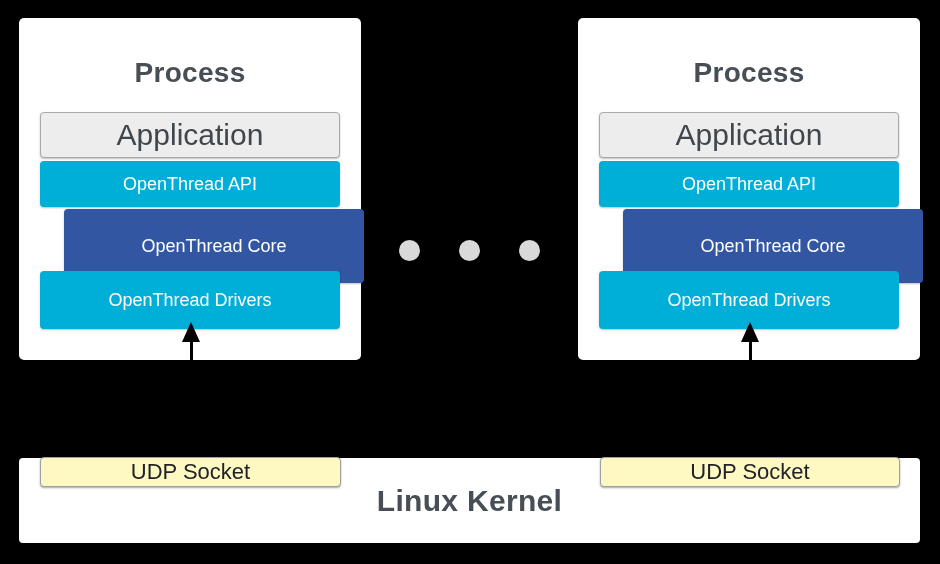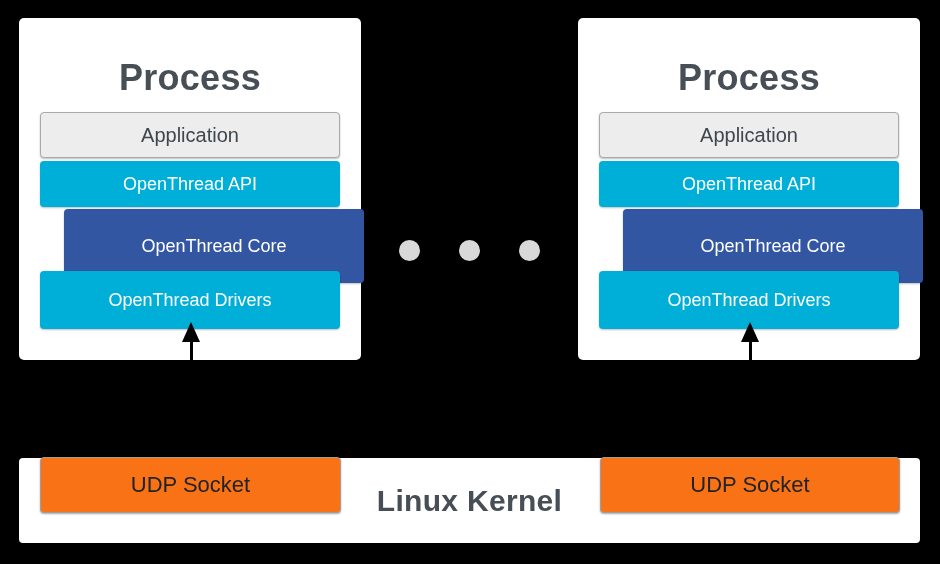--- a/index.html
+++ b/index.html
@@ -23,21 +23,21 @@
   }
   .process-card.left  { left: 19px; }
   .process-card.right { left: 578px; }
 
   .process-title {
     position: absolute;
     top: 39px;
     left: 0;
     width: 100%;
     text-align: center;
-    font-size: 36px;
+    font-size: 28px;
     font-weight: bold;
     color: var(--dark-text, #474e55);
     letter-spacing: 0.3px;
   }
 
   .layer {
     position: absolute;
     left: 21px;
     width: 300px;
     display: flex;
@@ -46,21 +46,21 @@
     border-radius: 4px;
     font-size: 18px;
     box-shadow: 0 1px 2px rgba(0,0,0,0.25);
   }
   .layer.app {
     top: 94px;
     height: 46px;
     background: var(--layer-gray-bg, #ededed);
     border: 1px solid var(--layer-gray-border, #a9a9a9);
     color: #3f464c;
-    font-size: 20px;
+    font-size: 30px;
   }
   .layer.api     { top: 143px; height: 46px; background: var(--cyan, #00afd8);     color: var(--white-text, #fff); }
   .layer.core    { top: 191px; height: 74px; background: var(--core-blue, #3356a2); color: var(--white-text, #fff); margin-left: 24px; }
   .layer.drivers { top: 253px; height: 58px; background: var(--cyan, #00afd8);     color: var(--white-text, #fff); }
 
   
   .up-arrow {
     position: absolute;
     left: 162px;
     top: 304px;
@@ -117,26 +117,26 @@
     align-items: center;
     justify-content: center;
     font-size: 30px;
     font-weight: bold;
     color: var(--dark-text, #474e55);
     letter-spacing: 0.3px;
   }
   .udp-socket {
     position: absolute;
     top: -1px;
-    height: 56px;
+    height: 30px;
     width: 301px;
     display: flex;
     align-items: center;
     justify-content: center;
-    background: #f97316;
+    background: #fef9c3;
     border: 1px solid #9e9e9e;
     border-radius: 4px;
     box-shadow: 0 1px 2px rgba(0,0,0,0.35);
     font-size: 22px;
     color: #212327;
   }
   .udp-socket.left  { left: 21px; }
   .udp-socket.right { left: 581px; width: 300px; }
 </style>
 </head>

